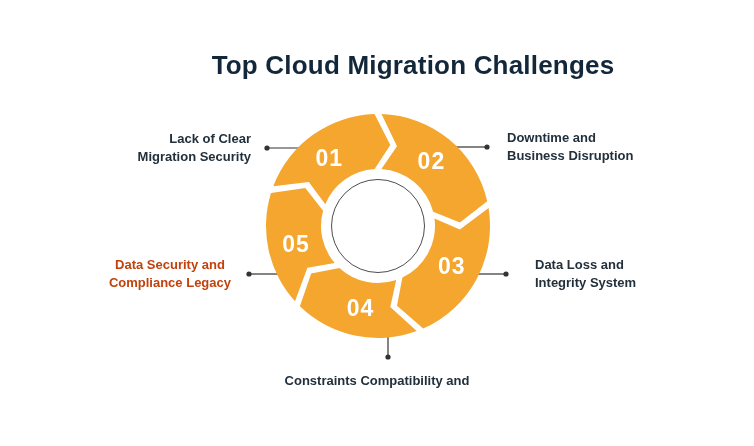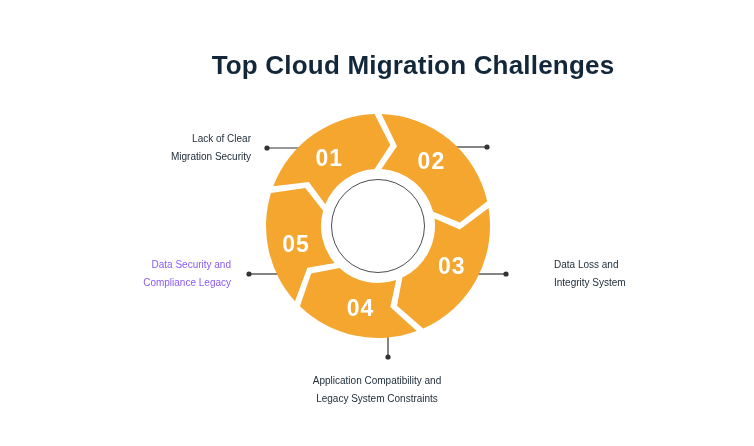--- a/index.html
+++ b/index.html
@@ -18,29 +18,29 @@
     width: 100%;
     margin: 0;
     text-align: center;
     font-size: 26px;
     font-weight: 700;
     letter-spacing: 0.2px;
   }
   svg.diagram { position: absolute; left: 0; top: 0; font-family: "Liberation Sans", sans-serif; }
   .label {
     position: absolute;
-    font-size: 10px;
+    font-size: 13px;
     line-height: 18px;
-    font-weight: 400;
+    font-weight: 700;
   }
   .label.right-align { text-align: right; }
   .label.center-align { text-align: center; width: 100%; left: 0; }
   .l1 { top: 130px; right: 503px; }
   .l2 { top: 129px; left: 507px; }
-  .l3 { top: 256px; left: 554px; }
+  .l3 { top: 256px; left: 535px; }
   .l4 { top: 372px; }
   .l5 { top: 256px; right: 523px; }
 </style>
 </head>
 <body>
 
 <div class="canvas" style="background: rgb(255, 255, 255);">
 
   <h1 class="title" style="color: rgb(19, 39, 58); padding-left: 36px;">Top Cloud Migration Challenges</h1>
 
@@ -66,29 +66,32 @@
       <path d="M295.0,301.2 A112 112 0 0 1 271.0,192.9 L305.3,188.0 L323.1,210.7 A57 57 0 0 0 334.7,263.1 L307.4,267.7 Z" fill="#F4A62F"></path>
       <text x="296.0" y="244.2" fill="#FFFFFF" font-size="23" font-weight="bold" letter-spacing="1" text-anchor="middle" dominant-baseline="central">05</text>
       <circle cx="378" cy="226" r="46.5" fill="#ffffff" stroke="#4D4D4D" stroke-width="1"></circle>
     </svg>
 
   <div class="label right-align l1" style="color: rgb(34, 48, 60);">
     <div>Lack of Clear</div>
     <div>Migration Security</div>
   </div>
 
+  <div class="label l2" style="color: rgb(34, 48, 60);">
+    <div>Downtime and</div>
+    <div>Business Disruption</div>
+  </div>
 
   <div class="label l3" style="color: rgb(34, 48, 60);">
     <div>Data Loss and</div>
     <div>Integrity System</div>
   </div>
 
   <div class="label center-align l4" style="color: rgb(34, 48, 60);">
-    <div>Application Compatibility and</div>
-    <div>Legacy System Constraints</div>
+    <div>Constraints Compatibility and</div>
   </div>
 
-  <div class="label right-align l5" style="color: #8b5cf6;">
+  <div class="label right-align l5" style="color: #c2410c; text-align: center;">
     <div>Data Security and</div>
     <div>Compliance Legacy</div>
   </div>
 
 </div>
 
 </body></html>

